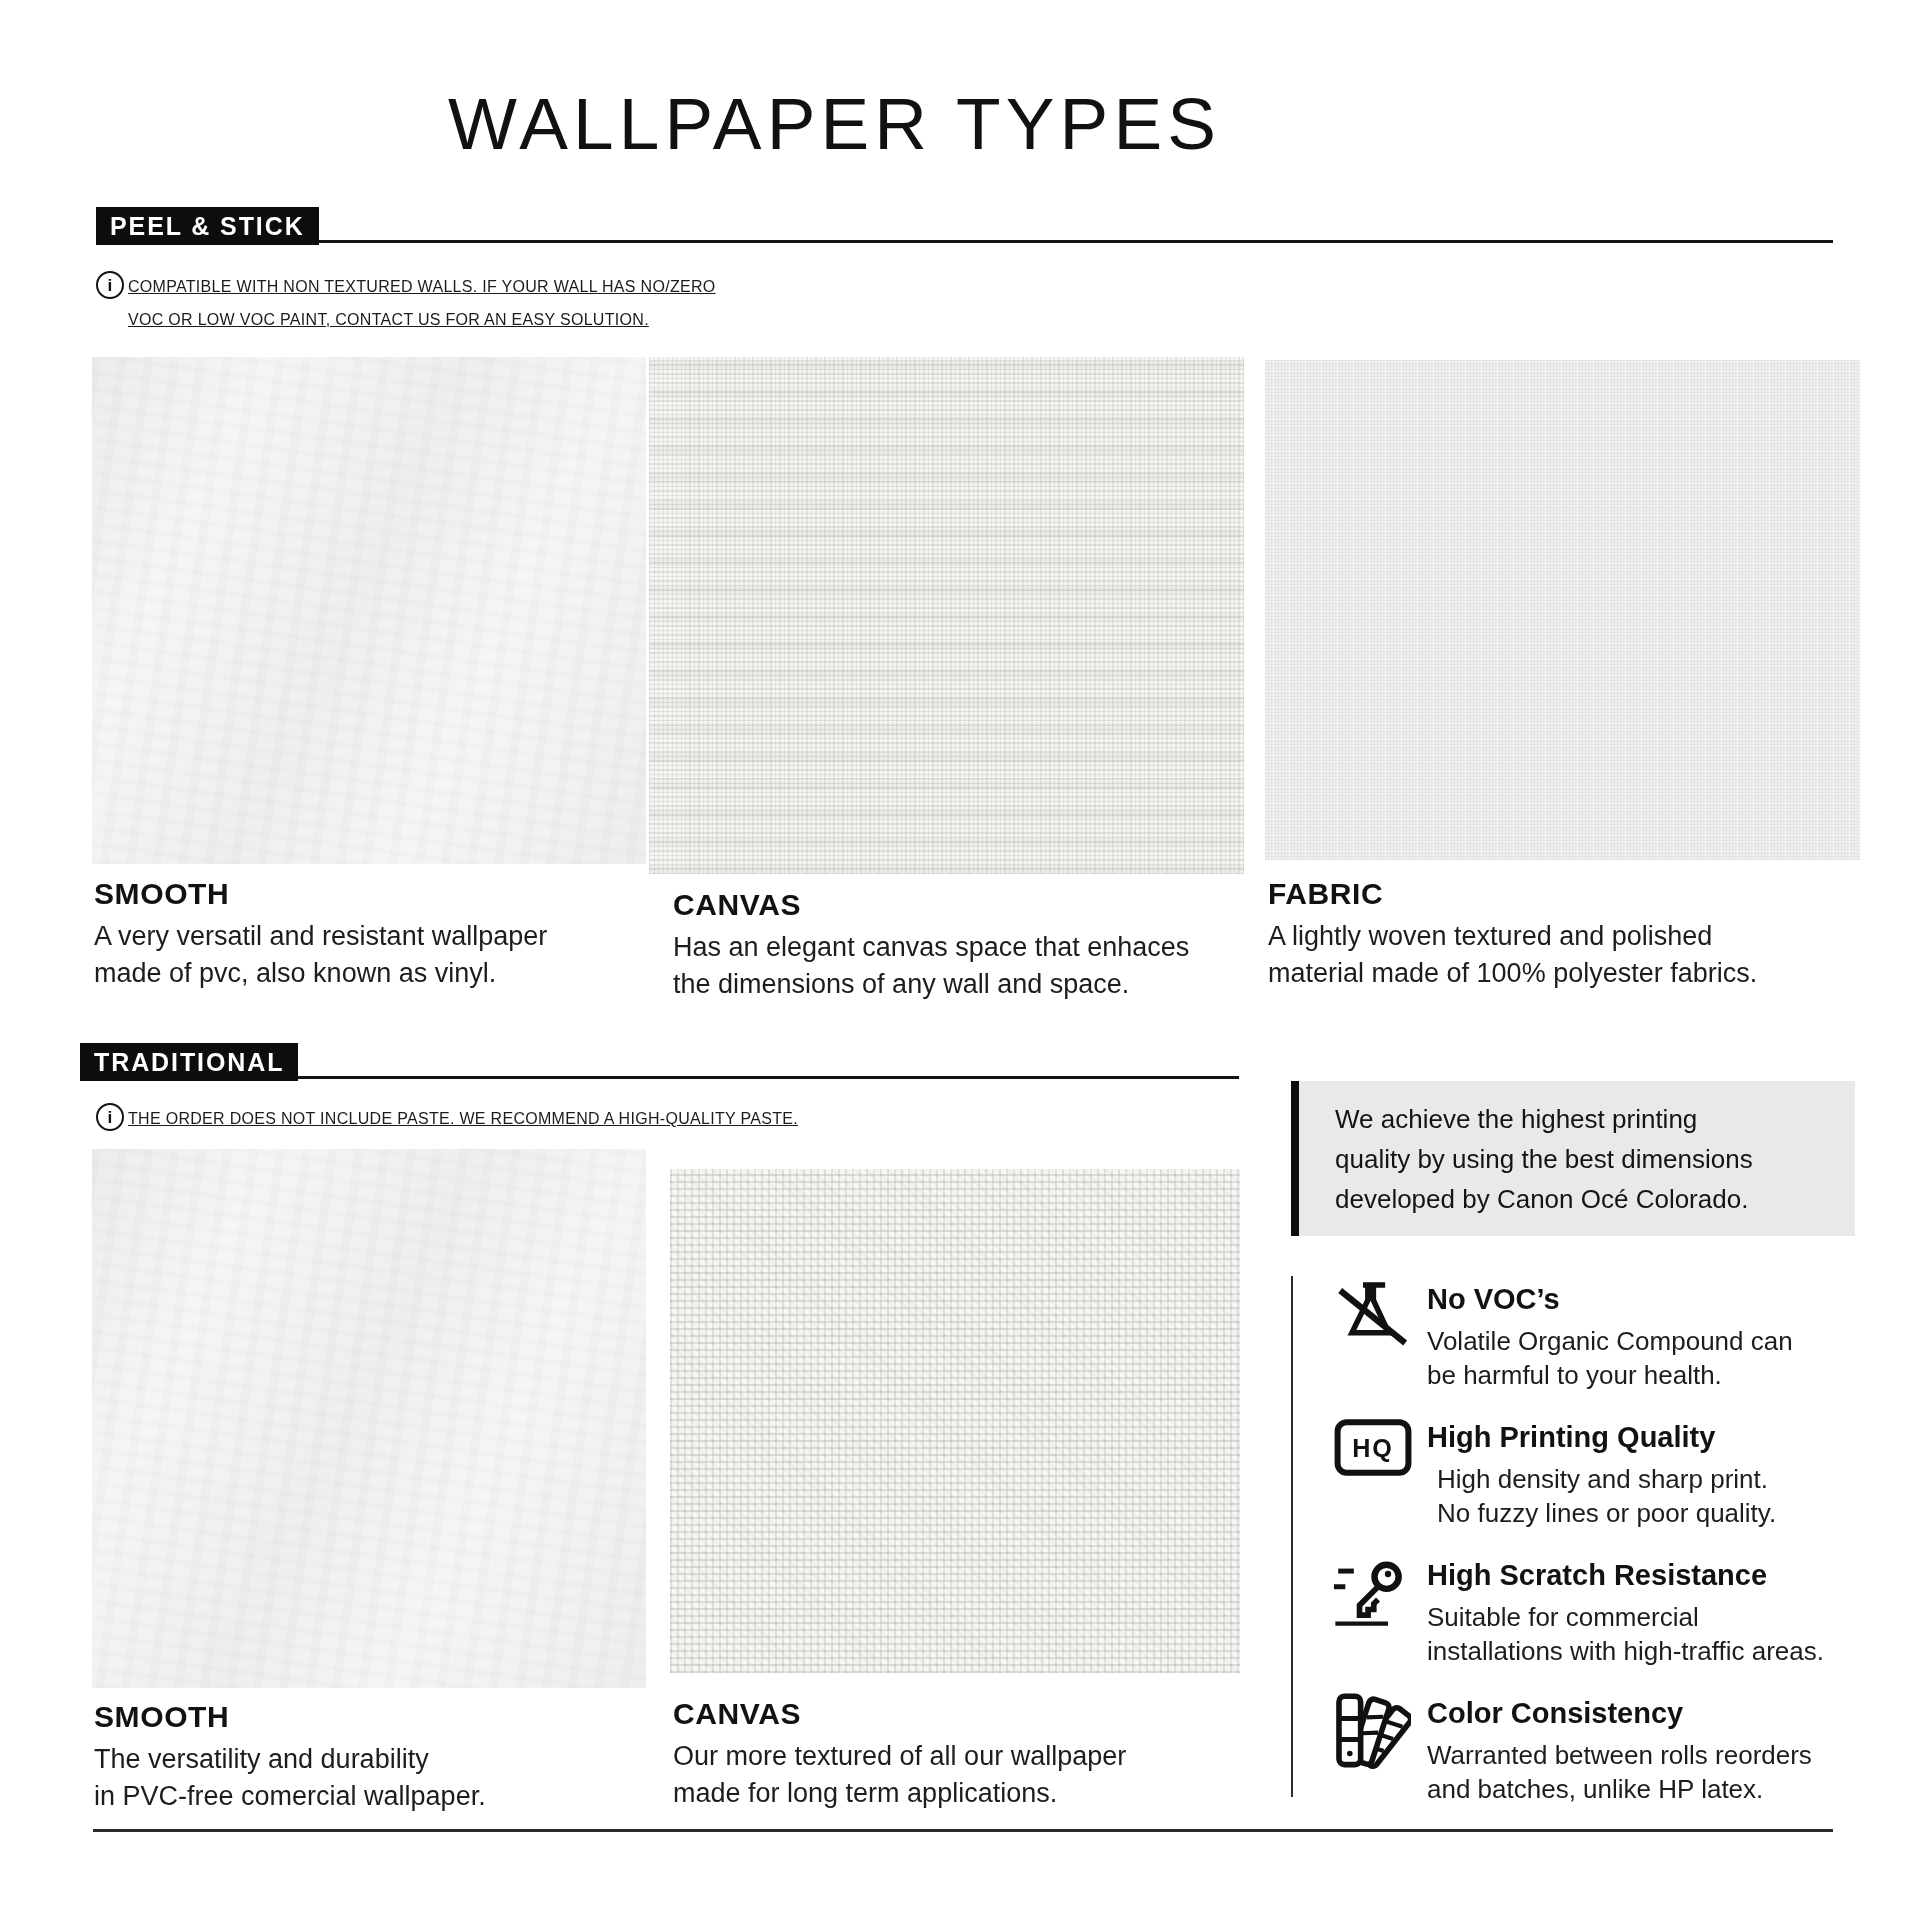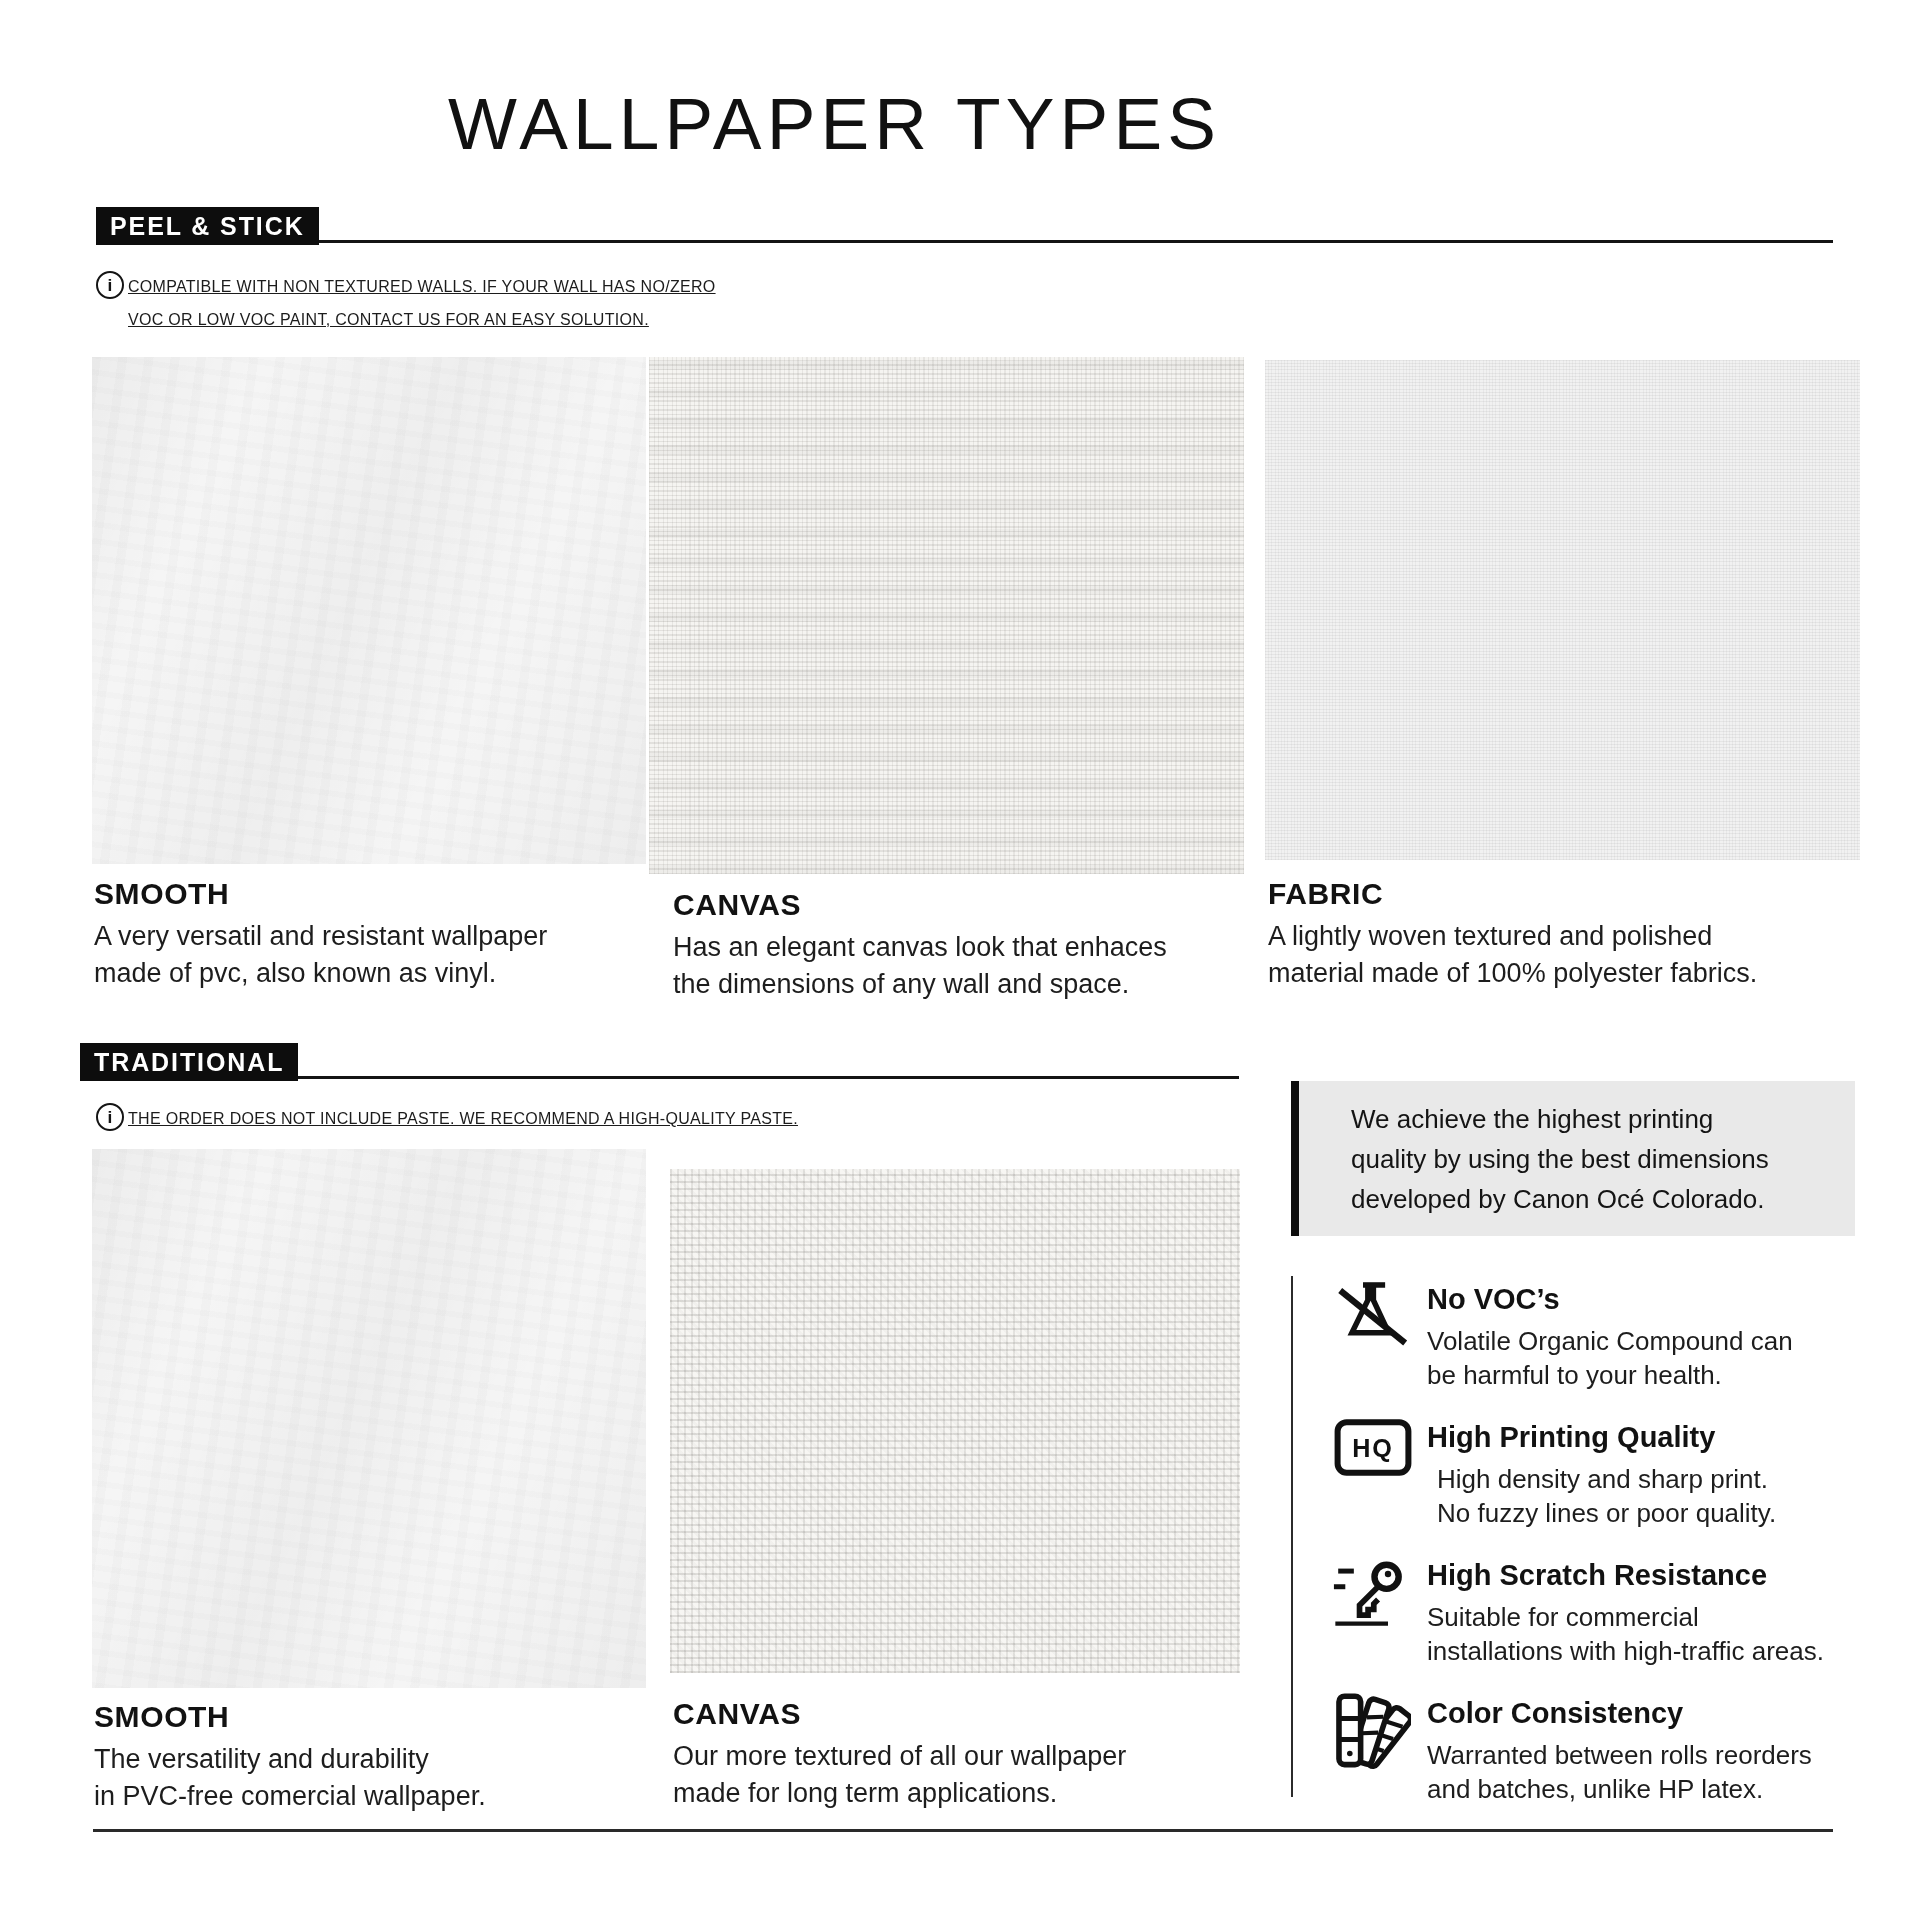--- a/index.html
+++ b/index.html
@@ -58,21 +58,21 @@
       repeating-linear-gradient(45deg, rgba(0,0,0,0.025) 0 3.2px, rgba(0,0,0,0) 3.2px 7.7px),
       #f7f6f3;
   }
 
   .type-name{font-size:30px;font-weight:600;letter-spacing:0.6px;color:#121212;white-space:nowrap;}
   .type-desc{font-size:27px;font-weight:300;line-height:37px;color:#1d1d1d;white-space:nowrap;}
 
   .quality-box{background:#e9e9e9;display:flex;align-items:center;}
   .quality-bar{background:#0d0d0d;}
   .quality-text{
-    padding-left:52px;font-size:26px;font-weight:400;line-height:40px;color:#141414;white-space:nowrap;
+    padding-left:36px;font-size:26px;font-weight:400;line-height:40px;color:#141414;white-space:nowrap;
   }
 
   .feature-vline{background:#2b2b2b;}
   .feature-title{font-size:29px;font-weight:600;color:#121212;white-space:nowrap;}
   .feature-desc{font-size:26px;font-weight:300;line-height:34px;color:#1d1d1d;white-space:nowrap;}
   .feature-icon{display:flex;align-items:center;justify-content:center;}
 </style>
 </head>
 <body>
 
@@ -97,21 +97,21 @@
   <div class="abs swatch tx-canvas-fine" style="left:649px;top:357px;width:595px;height:517px;"></div>
   <div class="abs swatch tx-fabric" style="left:1265px;top:360px;width:595px;height:500px;"></div>
 
   <div class="abs type-name" style="left:94px;top:877px;">SMOOTH</div>
   <div class="abs type-desc" style="left:94px;top:918px;">
     <span>A very versatil and resistant wallpaper</span><br>
     <span>made of pvc, also known as vinyl.</span>
   </div>
   <div class="abs type-name" style="left:673px;top:888px;">CANVAS</div>
   <div class="abs type-desc" style="left:673px;top:929px;">
-    <span>Has an elegant canvas look that enhaces</span><br>
+    <span>Has an elegant canvas space that enhaces</span><br>
     <span>the dimensions of any wall and space.</span>
   </div>
   <div class="abs type-name" style="left:1268px;top:877px;">FABRIC</div>
   <div class="abs type-desc" style="left:1268px;top:918px;">
     <span>A lightly woven textured and polished</span><br>
     <span>material made of 100% polyester fabrics.</span>
   </div>
 
   <div class="abs rule" style="left:96px;top:1076px;width:1143px;height:3.2px;"></div>
   <div class="abs section-label" style="left:80px;top:1043px;">TRADITIONAL</div>

